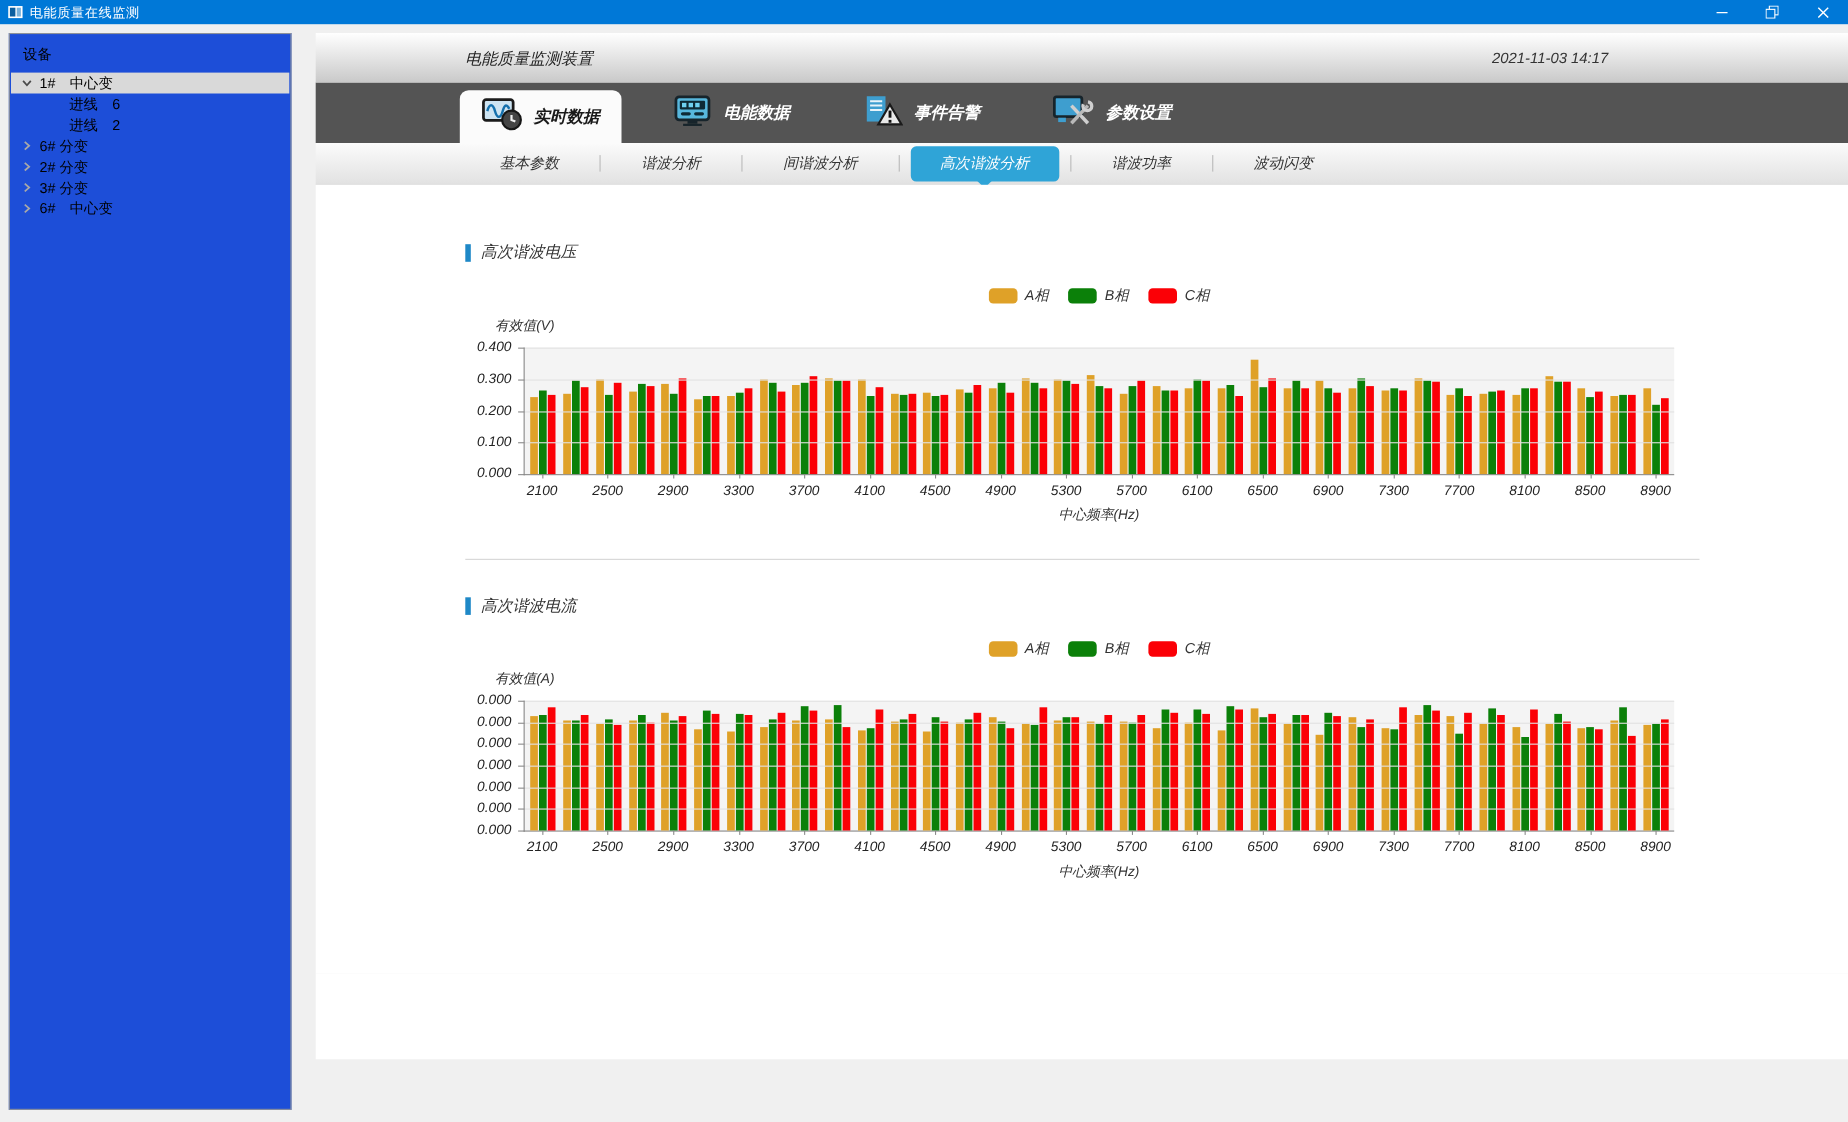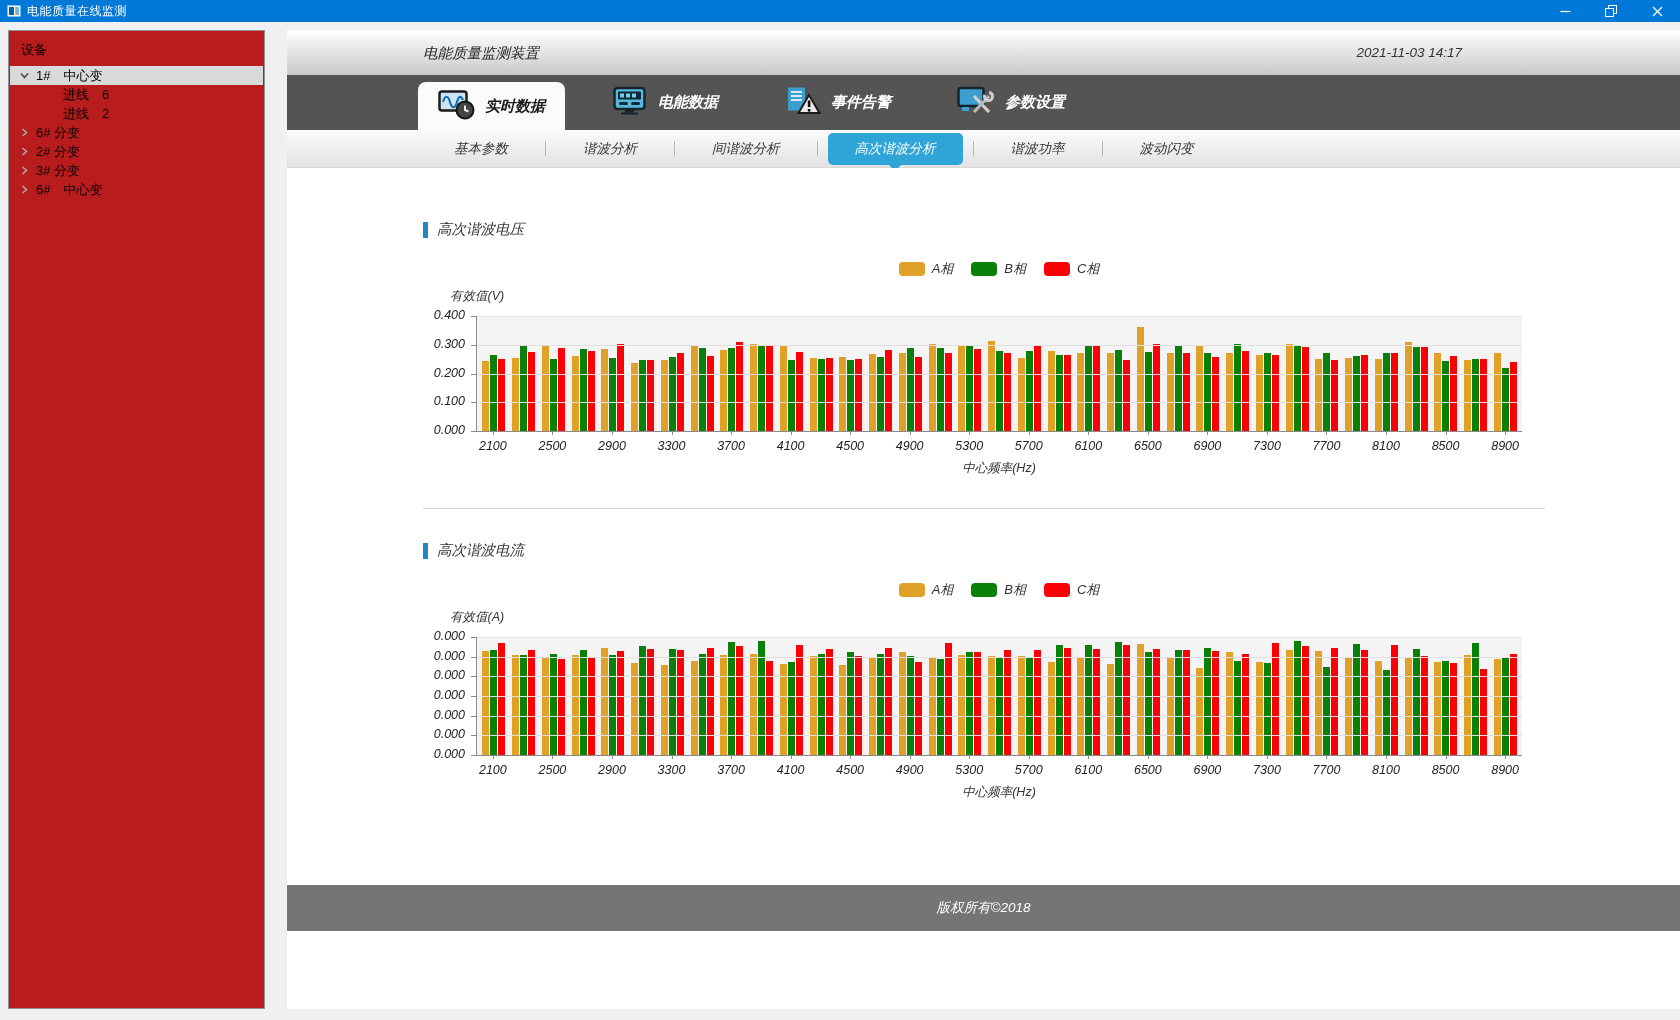--- a/index.html
+++ b/index.html
@@ -8,21 +8,21 @@
     background:#f0f0f0;font-family:"Liberation Sans","DejaVu Sans",sans-serif;
     -webkit-font-smoothing:antialiased;
   }
   
   .titlebar{position:absolute;top:0;left:0;right:0;height:22px;background:#0078d7;display:flex;align-items:center;color:#fff;z-index:10;}
   .titlebar .app-icon{margin:0 6px 0 7px;display:flex;}
   .titlebar .title{font-size:12px;letter-spacing:.5px;}
   .win-controls{margin-left:auto;display:flex;height:100%;}
   .win-btn{width:46px;display:flex;align-items:center;justify-content:center;cursor:default;}
   
-  .sidebar{position:absolute;left:8px;top:30px;width:257px;height:979px;background:#b91c1c;border:1px solid #8d9199;box-sizing:border-box;}
+  .sidebar{position:absolute;left:8px;top:30px;width:257px;height:979px;background:#1d4ed8;border:1px solid #8d9199;box-sizing:border-box;}
   .tree-header{padding:10px 0 7px 12px;font-size:13px;color:#000;}
   .tree-row{height:19px;display:flex;align-items:center;font-size:13px;color:#000;margin:0 1px;}
   .tree-row.selected{background:#d9d9d9;}
   .tree-chevron{width:12px;margin-left:9px;display:flex;align-items:center;}
   .tree-label{margin-left:5px;white-space:pre;}
   .tree-row.level1{padding-left:48px;}
   
   .main{position:absolute;left:287px;top:30px;right:0;font-style:italic;}
   .page-header{height:45px;background:linear-gradient(#ffffff,#c9c9c9);position:relative;}
   .page-title{position:absolute;left:136px;top:14px;font-size:14.5px;color:#222;}
@@ -742,18 +742,15 @@
             <div class="xlabel" style="left: 92.8571%;">8500</div>
             <div class="xtick" style="left: 98.5714%;"></div>
             <div class="xlabel" style="left: 98.5714%;">8900</div>
           </div>
         <div class="xtitle">中心频率(Hz)</div>
       </div>
     </div>
 
   </section>
 
-  <footer class="footer">
-    <span>版权所有©2018</span>
-  </footer>
   <div class="main-rest"></div>
 
 </main>
 
 </body></html>

